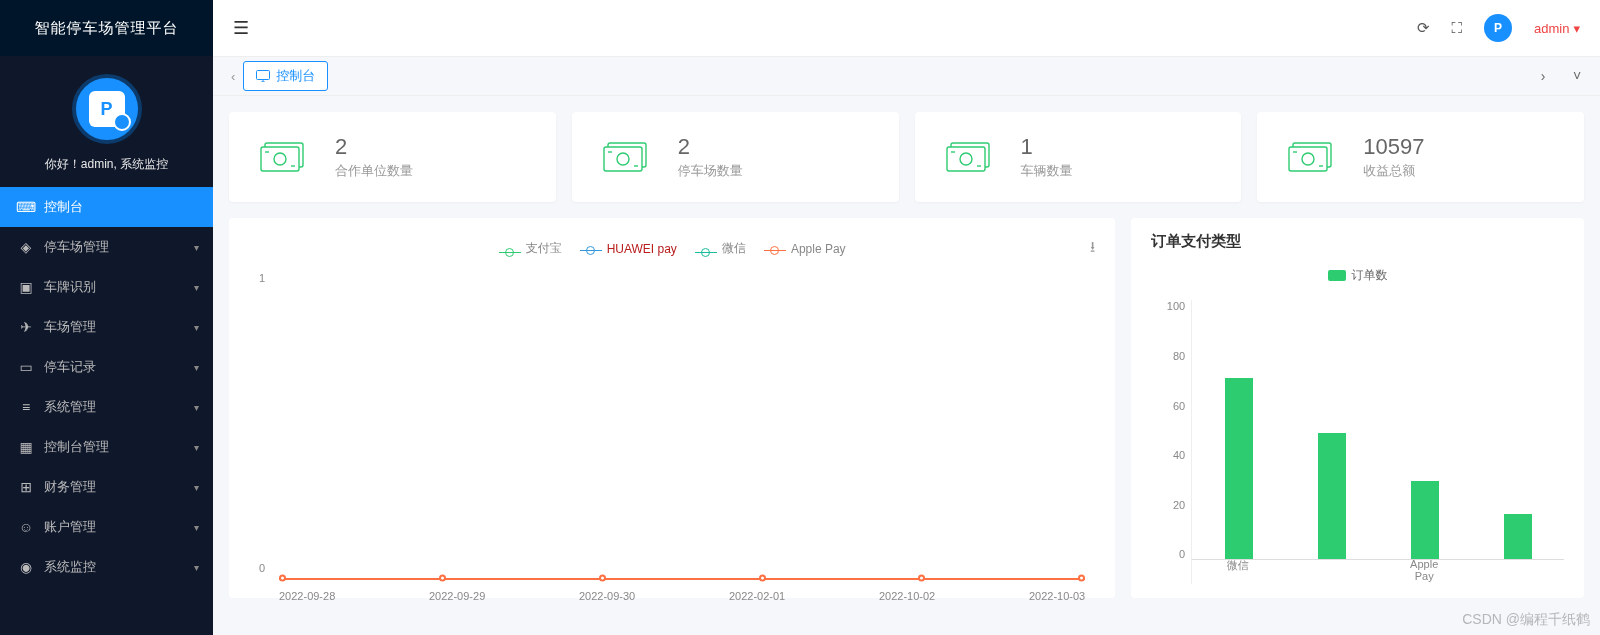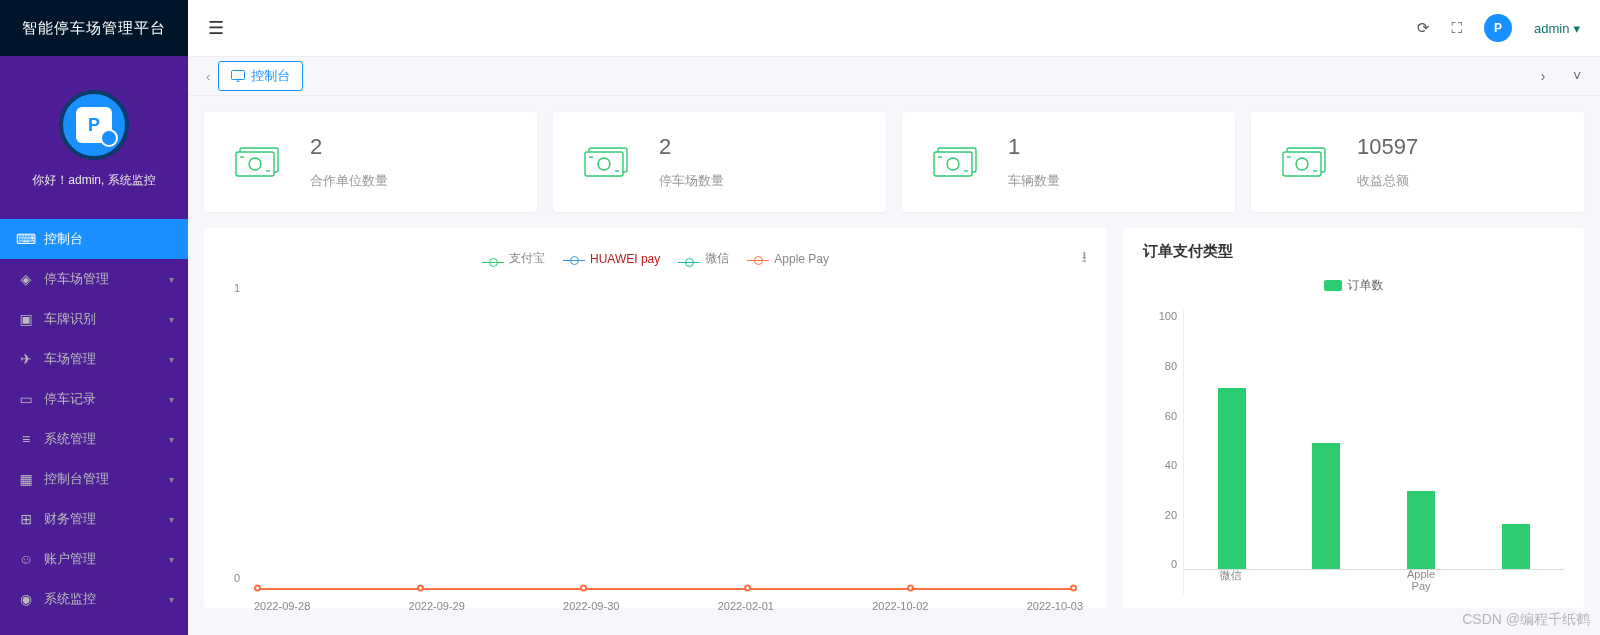--- a/index.html
+++ b/index.html
@@ -1,72 +1,72 @@
 <!DOCTYPE html>
 <html><head>
 <meta charset="utf-8">
 <style>
 * { margin: 0; padding: 0; box-sizing: border-box; }
 body { font-family: "Microsoft YaHei", Arial, sans-serif; background: #f5f7fa; overflow: hidden; }
 .app { display: flex; width: 1600px; height: 635px; }
 
 
-.sidebar { width: 188px; background: #4c1d95; color: #fff; display: flex; flex-direction: column; gap: 16px; }
+.sidebar { width: 213px; background: #0f172a; color: #fff; display: flex; flex-direction: column; }
 .sidebar-title { height: 56px; display: flex; align-items: center; justify-content: center; font-size: 15px; font-weight: 500; letter-spacing: 1px; background: #001529; }
 .user-box { padding: 18px 0 14px; text-align: center; }
 .avatar-circle { width: 70px; height: 70px; border-radius: 50%; background: #1890ff; margin: 0 auto 12px; display: flex; align-items: center; justify-content: center; border: 4px solid #0b3a6b; }
 .avatar-inner { width: 36px; height: 36px; background: #fff; border-radius: 6px; display: flex; align-items: center; justify-content: center; color: #1890ff; font-weight: bold; font-size: 18px; position: relative; }
 .avatar-inner::after { content: ''; position: absolute; right: -6px; bottom: -4px; width: 14px; height: 14px; border-radius: 50%; background: #1890ff; border: 2px solid #fff; font-size: 9px; color: #fff; display:flex; align-items:center; justify-content:center;}
 .welcome { font-size: 12px; color: #e8e8e8; }
 .menu { list-style: none; flex: 1; }
 .menu li { height: 40px; display: flex; align-items: center; padding: 0 18px; font-size: 13px; color: #bbb; cursor: pointer; position: relative; }
 .menu li.active { background: #1890ff; color: #fff; }
 .menu li .m-icon { width: 16px; margin-right: 10px; display: inline-flex; align-items: center; justify-content: center; font-size: 14px; }
 .menu li .caret { position: absolute; right: 14px; font-size: 10px; color: #888; }
 
 
 .main { flex: 1; display: flex; flex-direction: column; background: #fff; }
 .topbar { height: 56px; background: #fff; display: flex; align-items: center; padding: 0 20px; justify-content: space-between; }
 .topbar-left { display: flex; align-items: center; }
 .hamburger { font-size: 18px; cursor: pointer; color: #333; }
 .topbar-right { display: flex; align-items: center; gap: 22px; }
 .top-icon { cursor: pointer; color: #555; font-size: 15px; }
 .user-avatar-sm { width: 28px; height: 28px; border-radius: 50%; background: #1890ff; display: flex; align-items: center; justify-content: center; color: #fff; font-size: 12px; font-weight: bold; }
-.user-name { font-size: 13px; color: #0f766e; display: flex; align-items: center; gap: 4px; cursor: pointer; }
+.user-name { font-size: 13px; color: #ef4444; display: flex; align-items: center; gap: 4px; cursor: pointer; }
 
 .tabs-row { height: 40px; background: #f5f7fa; display: flex; align-items: center; padding: 0 10px; border-top: 1px solid #eee; border-bottom: 1px solid #eee; position: relative; }
 .tabs-prev { color: #999; font-size: 13px; padding: 0 8px; cursor: pointer; }
 .tab { display: flex; align-items: center; gap: 6px; padding: 5px 12px; border: 1px solid #1890ff; border-radius: 3px; font-size: 13px; color: #1890ff; background: #fff; cursor: pointer; }
 .tab-icon { display: inline-flex; }
 .tabs-right { position: absolute; right: 10px; display: flex; gap: 8px; }
 .tabs-right span { width: 26px; height: 26px; display: flex; align-items: center; justify-content: center; color: #666; cursor: pointer; font-size: 14px; }
 
 .content { flex: 1; padding: 16px; background: #f5f7fa; overflow: hidden; }
 .stats-row { display: flex; gap: 16px; margin-bottom: 16px; }
 .stat-card { flex: 1; background: #fff; border-radius: 4px; padding: 22px 28px; display: flex; align-items: center; gap: 28px; box-shadow: 0 1px 3px rgba(0,0,0,0.04); }
 .stat-icon { width: 50px; height: 36px; display: flex; align-items: center; justify-content: center; }
 .stat-info .num { font-size: 22px; color: #666; line-height: 1.2; }
-.stat-info .lbl { font-size: 13px; color: #999; margin-top: 12px; }
+.stat-info .lbl { font-size: 13px; color: #999; margin-top: 2px; }
 
 .charts-row { display: flex; gap: 16px; height: 380px; }
 .chart-card { background: #fff; border-radius: 4px; padding: 14px 20px; display: flex; flex-direction: column; }
 .chart-card.big { flex: 2.05; }
 .chart-card.small { flex: 1; }
 .chart-title { font-size: 15px; font-weight: 600; color: #333; margin-bottom: 10px; }
 .legend-row { display: flex; justify-content: center; gap: 18px; font-size: 12px; color: #888; align-items: center; position: relative; padding: 8px 0; }
 .legend-item { display: flex; align-items: flex-end; gap: 5px; }
 .legend-marker { width: 22px; height: 10px; display: flex; align-items: center; justify-content: center; position: relative; }
 .legend-marker::before { content: ''; position: absolute; height: 1px; width: 100%; background: currentColor; }
 .legend-marker::after { content: ''; width: 7px; height: 7px; border-radius: 50%; border: 1.5px solid currentColor; background: #fff; }
 .dl-icon { position: absolute; right: 0; color: #999; cursor: pointer; font-size: 15px; }
 .line-chart-body { flex: 1; position: relative; padding: 20px 10px 0 30px; }
 .y-tick { position: absolute; left: 10px; font-size: 11px; color: #888; transform: translateY(-50%); }
 .x-line { position: absolute; left: 30px; right: 10px; border-bottom: 2px solid #ff7043; display: flex; justify-content: space-between; }
 .x-point { width: 7px; height: 7px; border-radius: 50%; border: 2px solid #ff7043; background: #fff; transform: translateY(50%); }
-.x-labels { position: absolute; left: 30px; right: 4px; bottom: -18px; display: flex; justify-content: space-between; font-size: 11px; color: #888; }
+.x-labels { position: absolute; left: 30px; right: 10px; bottom: -18px; display: flex; justify-content: space-between; font-size: 11px; color: #888; }
 
 .bar-legend { display: flex; justify-content: center; align-items: center; gap: 6px; font-size: 12px; color: #666; padding: 6px 0; }
 .bar-legend-sw { width: 18px; height: 11px; background: #2ecc71; border-radius: 2px; }
 .bar-chart-body { flex: 1; display: flex; align-items: flex-end; padding: 10px 0 0 40px; position: relative; }
 .bar-y { position: absolute; left: 8px; top: 10px; bottom: 24px; display: flex; flex-direction: column; justify-content: space-between; font-size: 11px; color: #888; text-align: right; width: 26px; gap: 24px; }
 .bars { flex: 1; display: flex; align-items: flex-end; justify-content: space-around; height: 100%; border-left: 1px solid #eee; padding-bottom: 24px; position: relative; }
 .bars::after { content: ''; position: absolute; left: 0; right: 0; bottom: 24px; border-bottom: 1px solid #ddd; }
 .bar-col { display: flex; flex-direction: column; align-items: center; width: 50px; }
 .bar { width: 28px; background: #2ecc71; }
 .bar-x-labels { position: absolute; left: 40px; right: 0; bottom: 2px; display: flex; justify-content: space-around; font-size: 11px; color: #888; }

